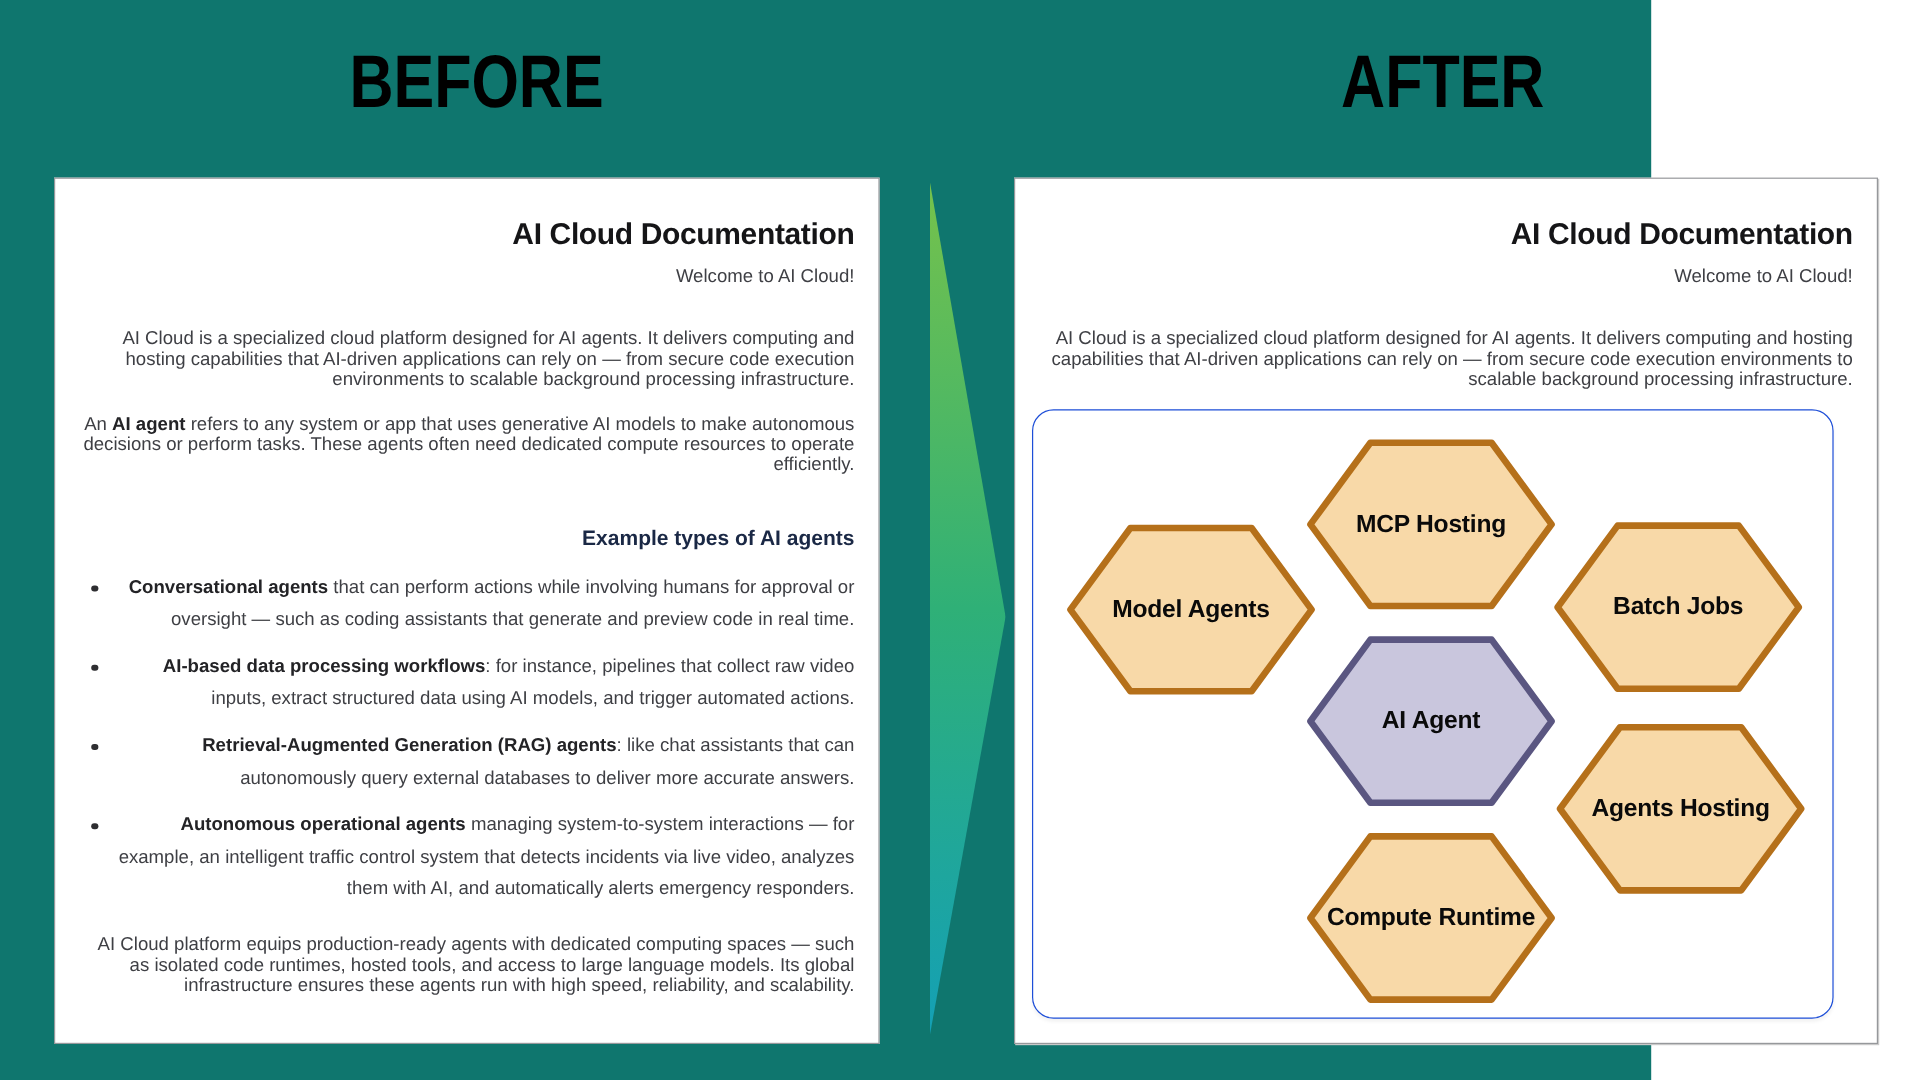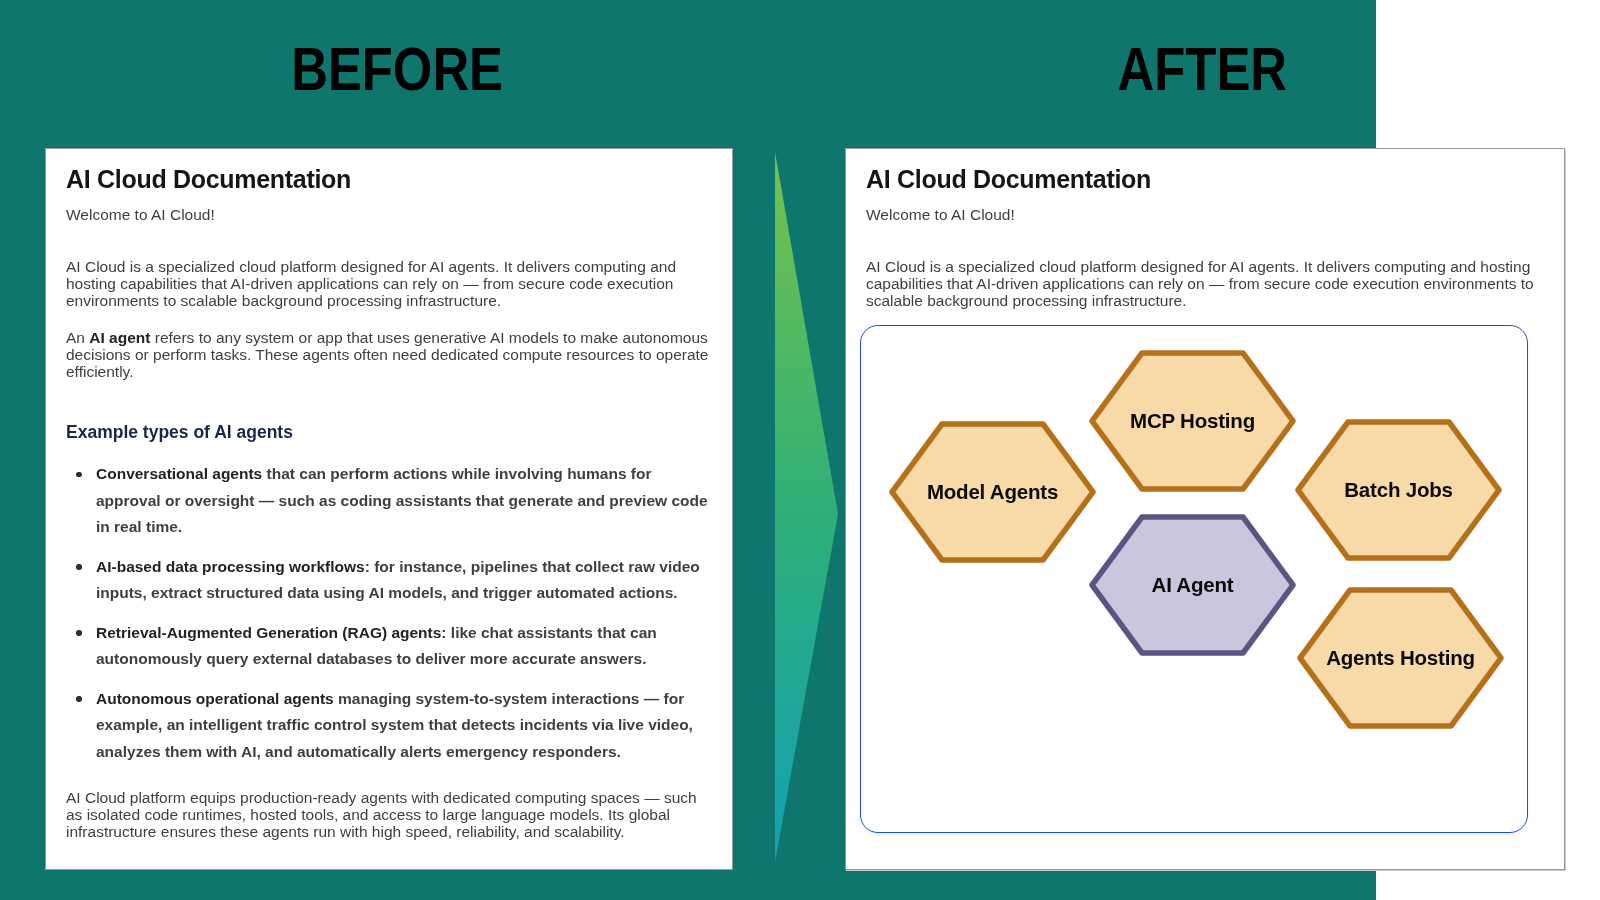--- a/index.html
+++ b/index.html
@@ -12,34 +12,34 @@
          font-size:62px; font-weight:bold; color:#000; text-align:center;
          letter-spacing:0px; transform:scaleX(.82); }
   .hdr-before { left:45px; width:688px; transform-origin:389px 35px; }
   .hdr-after  { left:845px; width:720px; transform-origin:345px 35px; }
 
   
   .arrow { position:absolute; left:775px; top:152px; width:63px; height:710px; }
 
   
   .panel { position:absolute; top:148px; height:722px; background:#fff;
-           border:1px solid #96989b; padding:14px 20px 0 20px; overflow:hidden; }
+           border:1px solid #96989b; padding:30px 20px 0 20px; overflow:hidden;text-align:right; }
   .panel-before { left:45px;  width:688px; }
   .panel-after  { left:845px; width:720px; box-shadow:1px 1px 0 #c9c9c9; }
 
   .panel h1 { font-size:25px; font-weight:bold; color:#151517; letter-spacing:-.3px;
               padding-top:2px; }
   .welcome  { margin-top:12px; font-size:15.5px; color:#3e3f44; }
   .para { margin-top:34px; font-size:15.5px; line-height:17px; color:#3e3f44; }
   .para.tight { margin-top:20px; }
   .para strong, li strong { color:#232326; }
 
   h3.examples { margin-top:42px; font-size:17.5px; font-weight:bold; color:#1a2845; }
 
-  ul.agent-types { list-style:none; margin-top:18px;font-weight:bold; }
+  ul.agent-types { list-style:none; margin-top:18px; }
   ul.agent-types li { position:relative; padding-left:30px; margin-bottom:13px;
                       font-size:15.5px; line-height:26.5px; color:#3e3f44; }
   ul.agent-types li .dot { position:absolute; left:10px; top:10.5px; width:5.5px; height:5.5px;
                            border-radius:50%; background:#2e2e31; }
   .closing { margin-top:24px; }
 
   
   .diagram { position:relative; margin-top:16px; margin-left:-6px; width:668px; height:508px;
              border:1px solid #1d4ed8; border-radius:18px; background:#fff;
              box-shadow:0 2px 3px rgba(0,0,0,.05); }
@@ -125,17 +125,23 @@
       </div>
 
 
       <div class="hex hex-agents">
         <svg viewBox="0 0 215 148">
             <polygon points="7,74 57,6 158,6 208,74 158,142 57,142" stroke-width="5.5" stroke-linejoin="round" fill="#F8D9A8" stroke="#B5701A"></polygon>
           </svg>
         <span class="hex-label">Agents Hosting</span>
       </div>
 
+      <div class="hex hex-compute">
+        <svg viewBox="0 0 215 148">
+            <polygon points="7,74 57,6 158,6 208,74 158,142 57,142" stroke-width="5.5" stroke-linejoin="round" fill="#F8D9A8" stroke="#B5701A"></polygon>
+          </svg>
+        <span class="hex-label">Compute Runtime</span>
+      </div>
 
     </div>
   </section>
 
 </div>
 
 </body></html>

